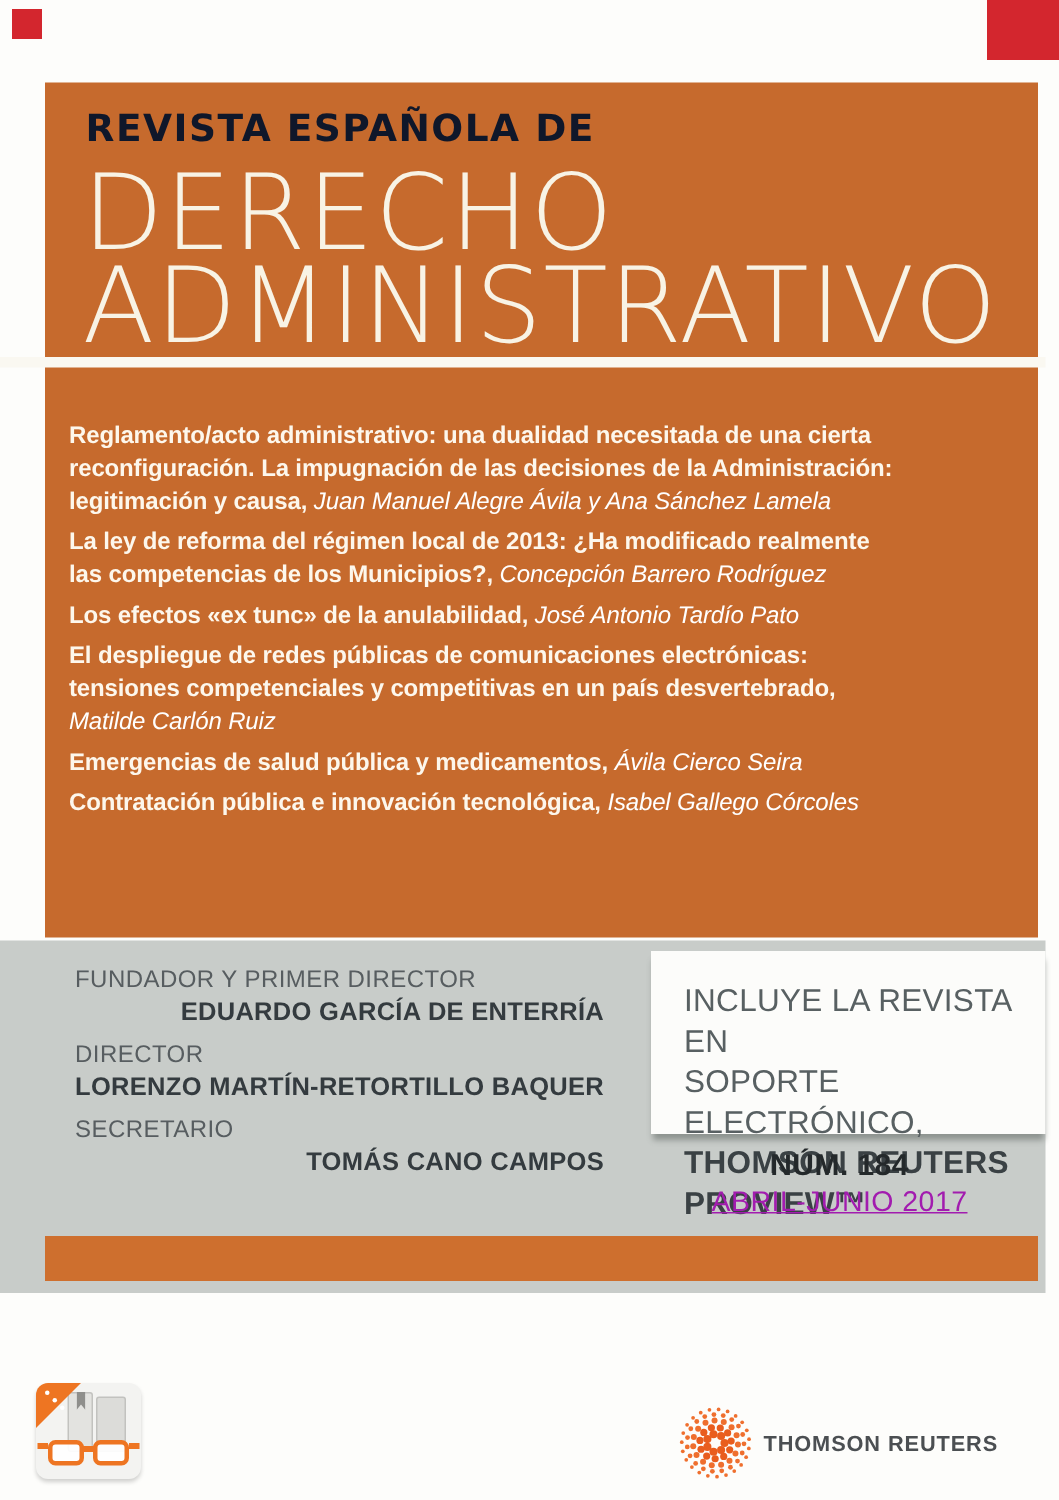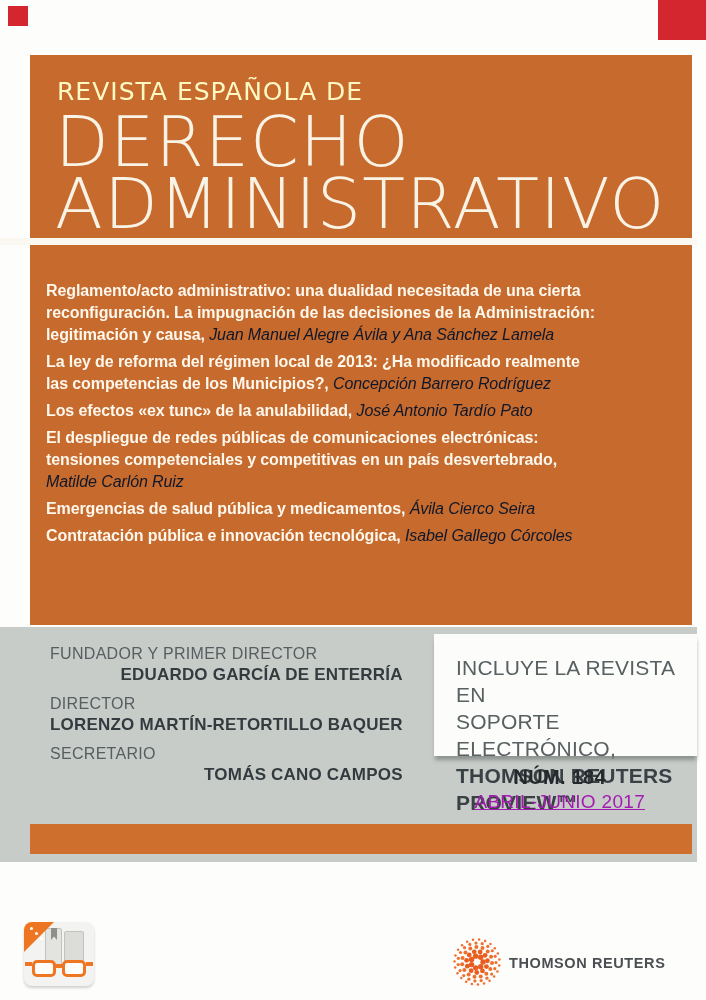--- a/index.html
+++ b/index.html
@@ -11,30 +11,30 @@
   body{font-family:"Liberation Sans",sans-serif;}
   .page{position:relative;width:706px;height:1000px;background:#fdfdfb;overflow:hidden;}
 
   
   .mark{position:absolute;background:var(--red);}
   .mark-tl{left:8px;top:6px;width:20px;height:20px;}
   .mark-tr{left:658px;top:0;width:48px;height:40px;}
 
   
   .cover{position:absolute;left:30px;top:55px;width:662px;height:570px;background:var(--orange);}
-  .kicker{position:absolute;left:27px;top:22px;font-family:"DejaVu Sans","Liberation Sans",sans-serif;
-          font-weight:400;font-size:25px;letter-spacing:1px;color:#fef9c3;}
+  .kicker{position:absolute;left:27px;top:16px;font-family:"DejaVu Sans","Liberation Sans",sans-serif;
+          font-weight:700;font-size:25px;letter-spacing:1px;color:#0f172a;}
   .masthead{position:absolute;left:25px;top:56px;font-family:"DejaVu Sans","Liberation Sans",sans-serif;
             font-weight:200;font-size:70px;line-height:62px;letter-spacing:1px;color:var(--cream);}
   .divider{position:absolute;left:0;top:238px;width:697px;height:7px;background:#faf8f1;z-index:3;}
 
   .articles{position:absolute;left:16px;top:225px;width:560px;}
   .article{margin-bottom:5px;font-size:16px;line-height:22px;letter-spacing:-0.1px;}
   .article .t{font-weight:700;color:#fdf7ec;}
-  .article .a{font-style:italic;font-weight:400;color:#0f172a;}
+  .article .a{font-style:italic;font-weight:400;color:#ffffff;}
 
   
   .panel{position:absolute;left:0;top:627px;width:697px;height:235px;background:var(--gray-panel);}
   .roles{position:absolute;left:50px;top:16px;}
   .role{margin-bottom:8px;}
   .role .label{font-size:16px;line-height:21px;letter-spacing:0.3px;color:#575d60;}
   .role .name{font-size:17px;line-height:21px;font-weight:700;letter-spacing:0.2px;color:#343b3f;text-align:right;}
 
   .proview{position:absolute;left:434px;top:7px;width:263px;height:122px;background:#fcfcfa;
            box-shadow:0 5px 4px -1px #8d938f;padding:20px 0 0 22px;}

